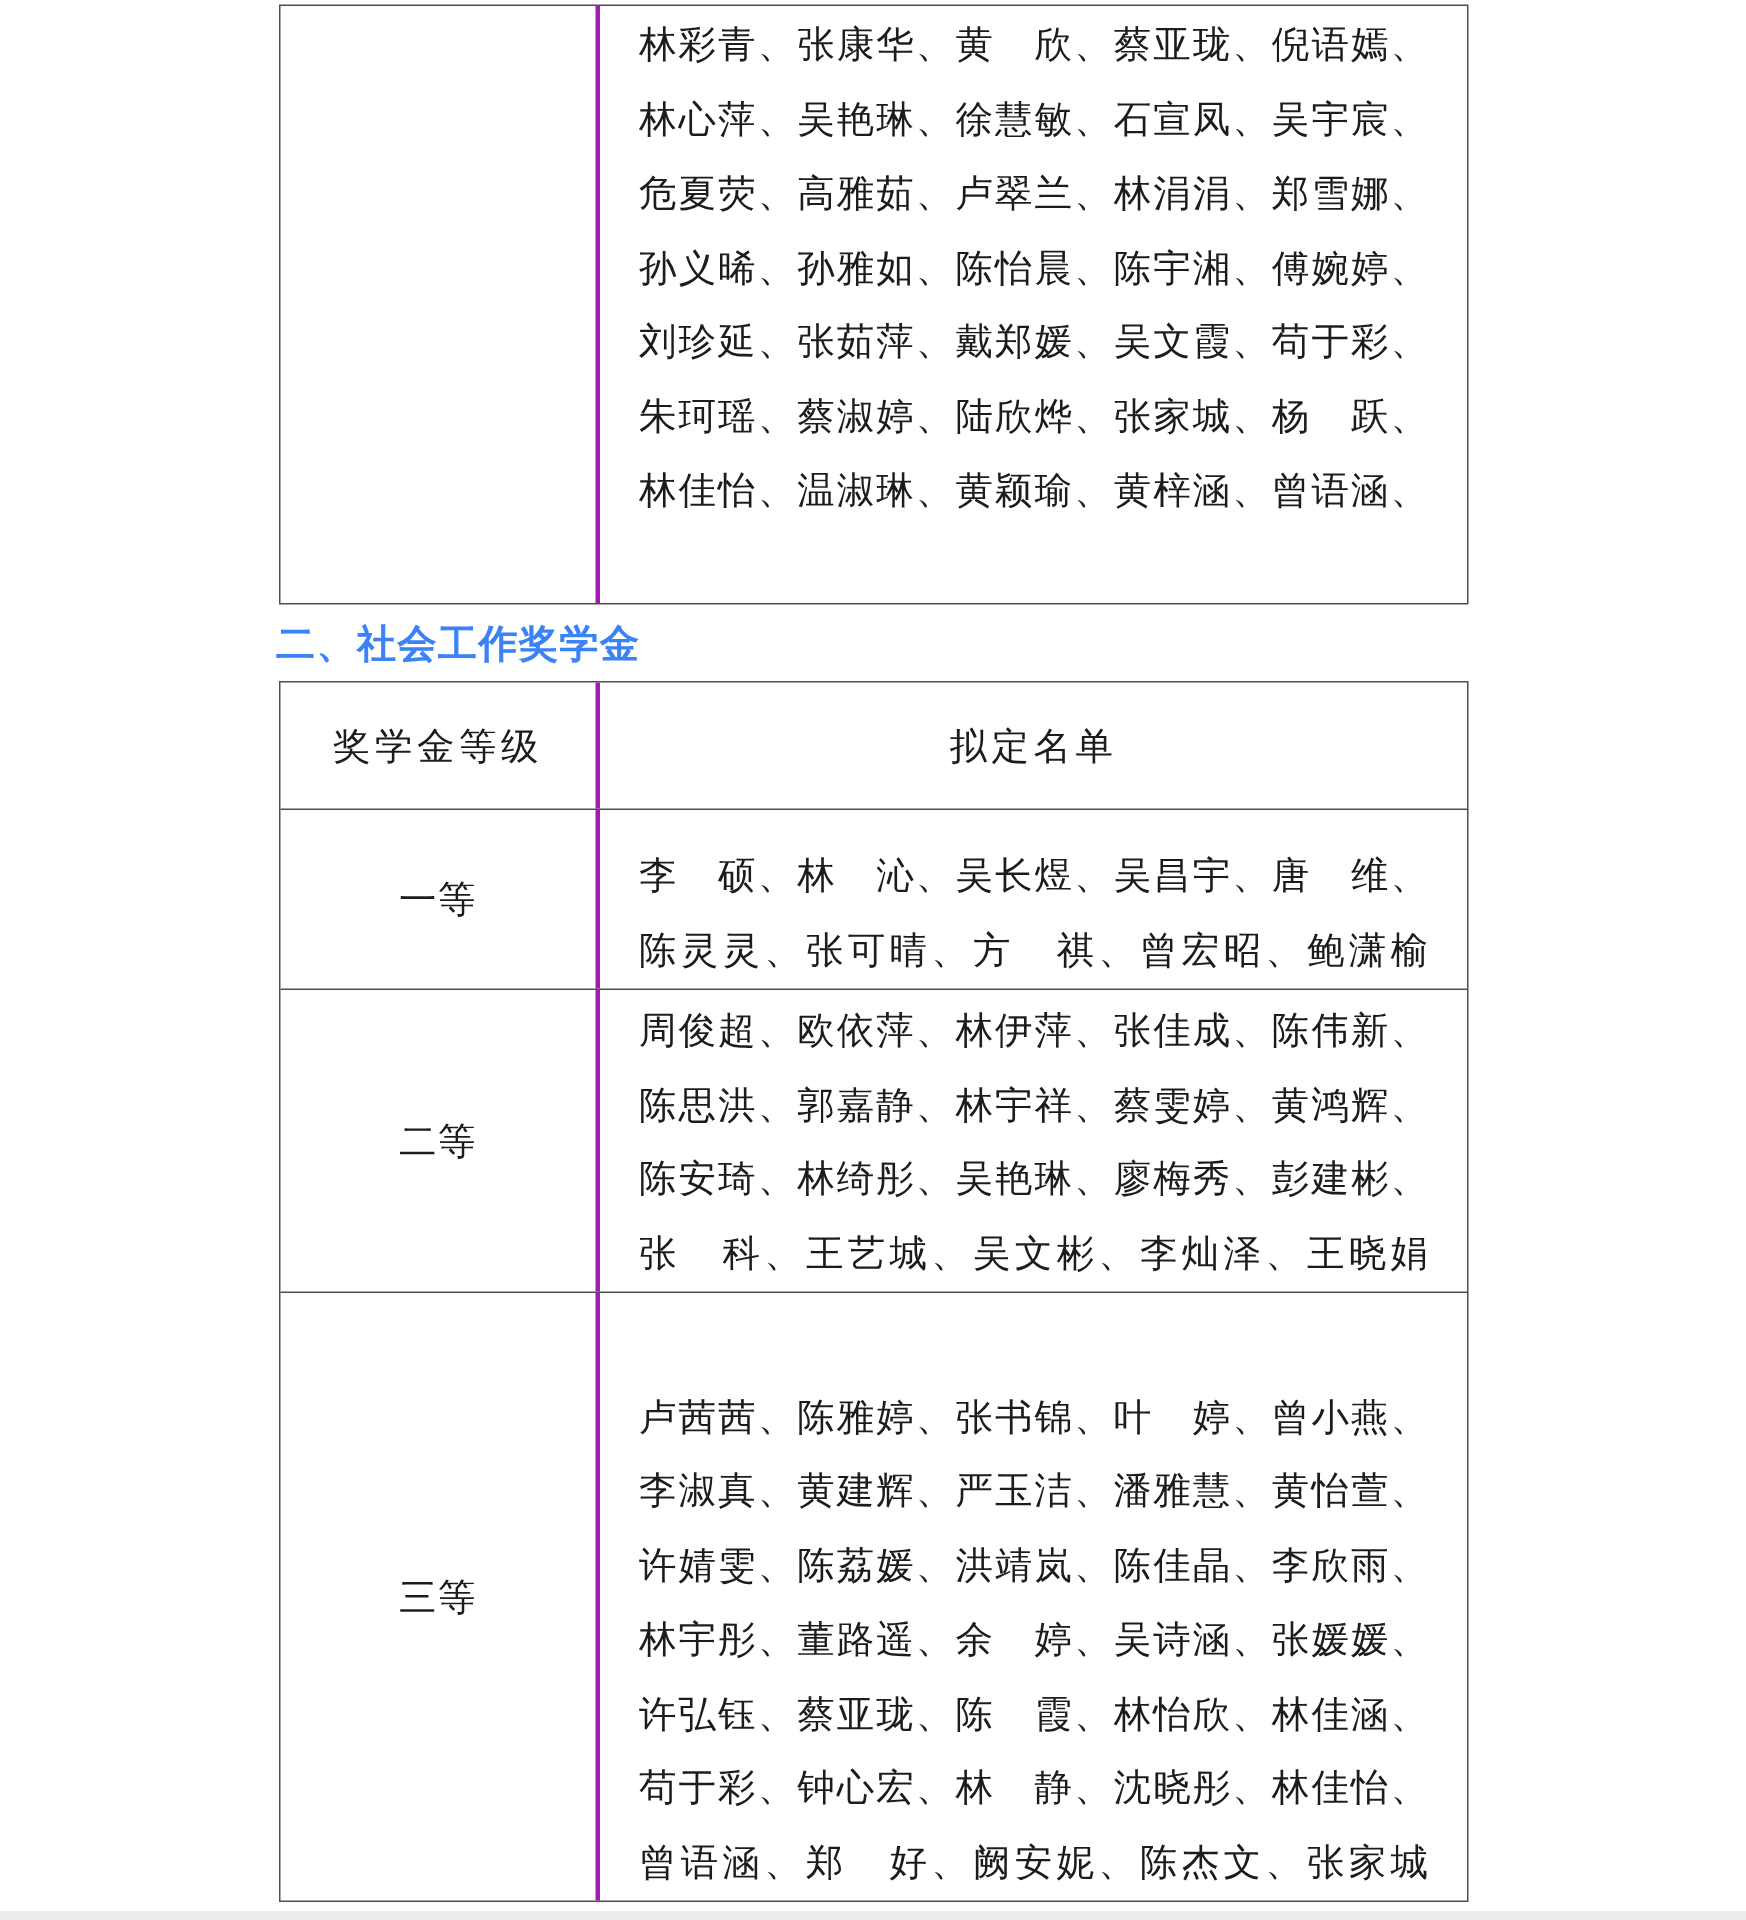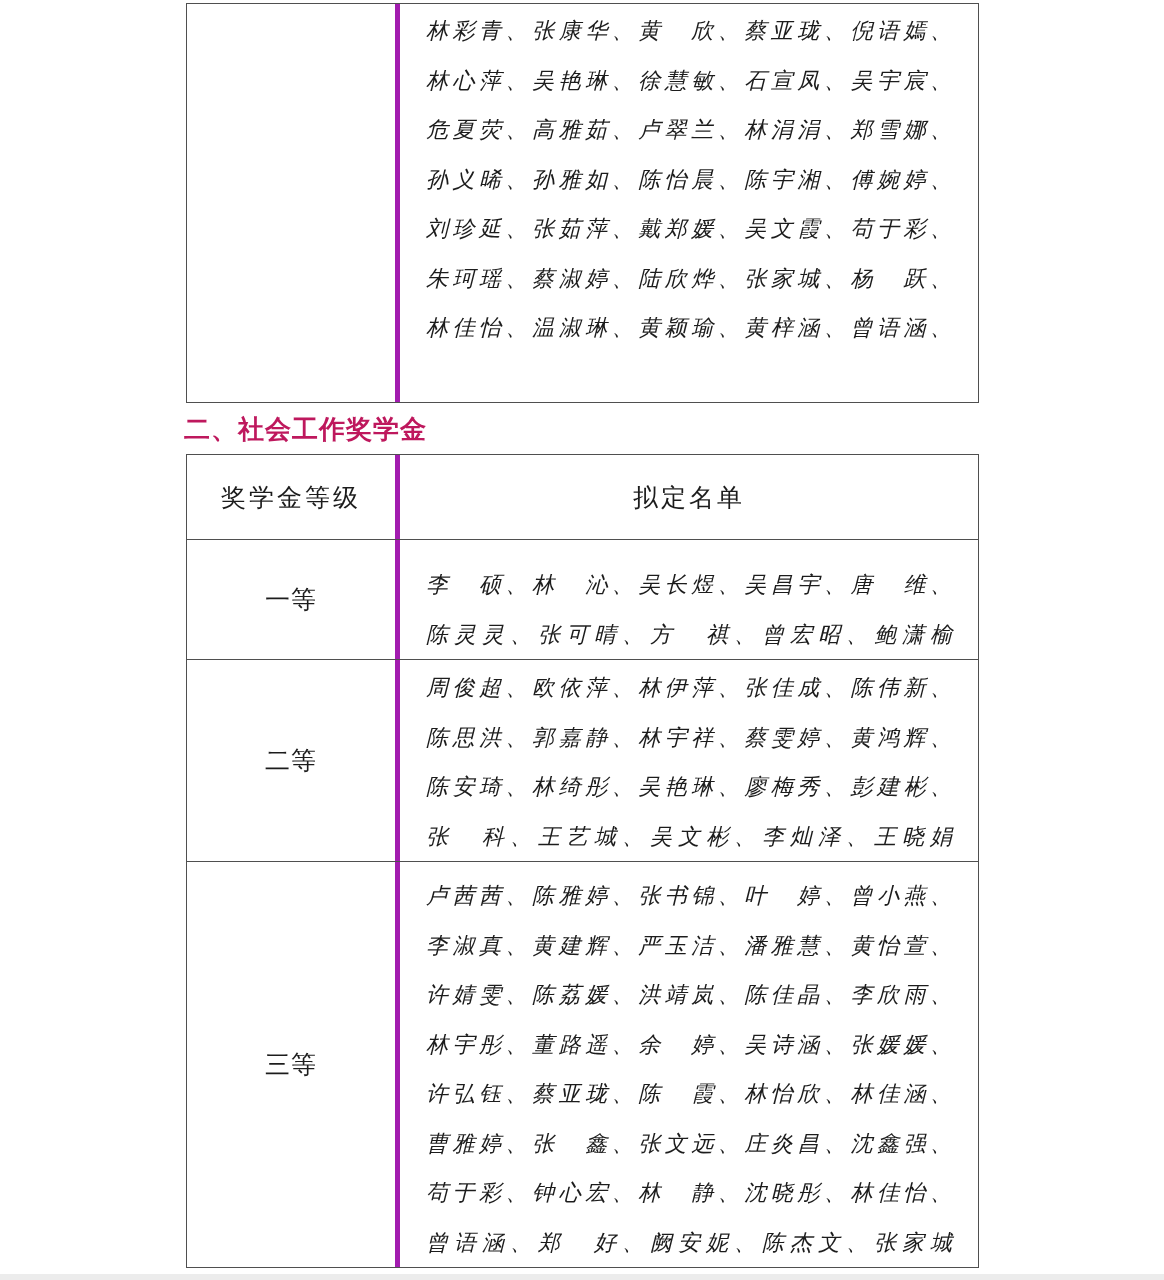--- a/index.html
+++ b/index.html
@@ -33,42 +33,41 @@
     box-sizing: border-box;
     flex: none;
   }
   .tbl-row + .tbl-row {
     border-top: 1px solid #4f4f4f;
   }
   .cell-level {
     width: 213px;
     flex: none;
     box-sizing: border-box;
-    border-right: 5px solid #a21caf;
+    border-right: 3px solid #a21caf;
     display: flex;
     align-items: center;
     justify-content: center;
     font-size: 25px;
     letter-spacing: 1px;
   }
   .cell-names {
     flex: 1;
     box-sizing: border-box;
     padding: 0 26px;
     display: flex;
     flex-direction: column;
     justify-content: flex-end;
     overflow: hidden;
   }
   .name-line {
-    font-size: 22px;
+    font-size: 25px;
     line-height: 49.5px;
     text-align: justify;
     text-align-last: justify;
-    font-style: italic;
   }
 
   
   .tbl-continued {
     top: 3px;
     height: 400px;
   }
   .tbl-continued .cell-names {
     justify-content: flex-start;
     padding-top: 2px;
@@ -76,21 +75,21 @@
 
   
   .section-heading {
     position: absolute;
     left: 184px;
     top: 412px;
     font-family: "Liberation Sans", "DejaVu Sans", sans-serif;
     font-weight: bold;
     font-size: 26px;
     letter-spacing: 1px;
-    color: #be185d;
+    color: #3b82f6;
   }
 
   
   .tbl-scholarship {
     top: 454px;
     height: 814px;
   }
   .row-header { height: 84px; }
   .row-first  { height: 120px; }
   .row-second { height: 202px; }
@@ -166,21 +165,20 @@
     </div>
 
     <div class="tbl-row row-third">
       <div class="cell-level">三等</div>
       <div class="cell-names">
         <div class="name-line">卢茜茜、陈雅婷、张书锦、叶　婷、曾小燕、</div>
         <div class="name-line">李淑真、黄建辉、严玉洁、潘雅慧、黄怡萱、</div>
         <div class="name-line">许婧雯、陈荔媛、洪靖岚、陈佳晶、李欣雨、</div>
         <div class="name-line">林宇彤、董路遥、余　婷、吴诗涵、张媛媛、</div>
         <div class="name-line">许弘钰、蔡亚珑、陈　霞、林怡欣、林佳涵、</div>
-        <div class="name-line">曹雅婷、张　鑫、张文远、庄炎昌、沈鑫强、</div>
         <div class="name-line">苟于彩、钟心宏、林　静、沈晓彤、林佳怡、</div>
         <div class="name-line">曾语涵、郑　好、阙安妮、陈杰文、张家城</div>
       </div>
     </div>
 
   </div>
 
   <div class="page-bottom-edge"></div>
 
 </div>

